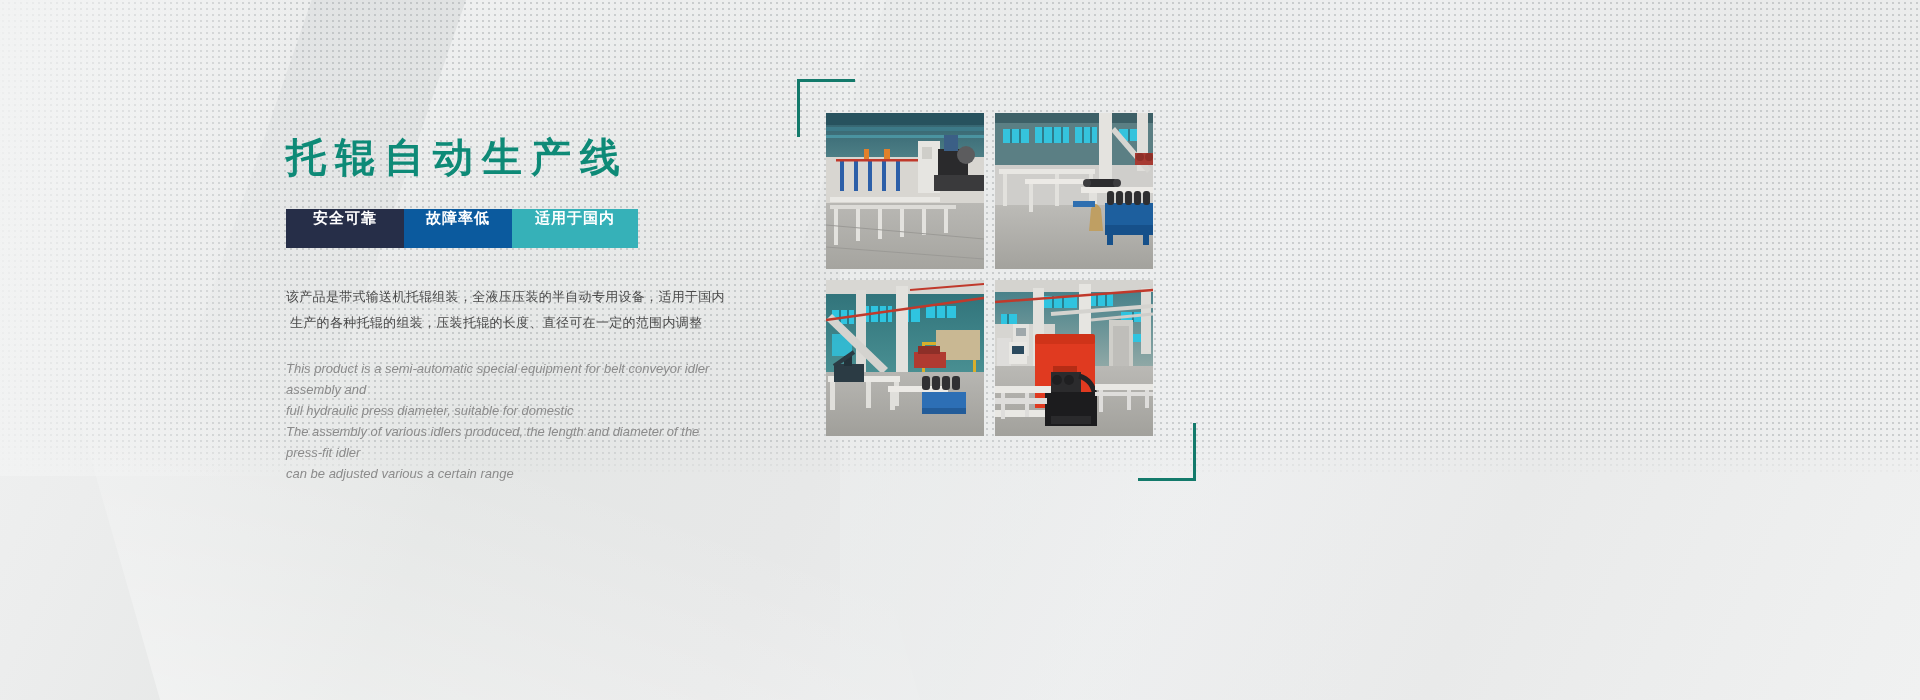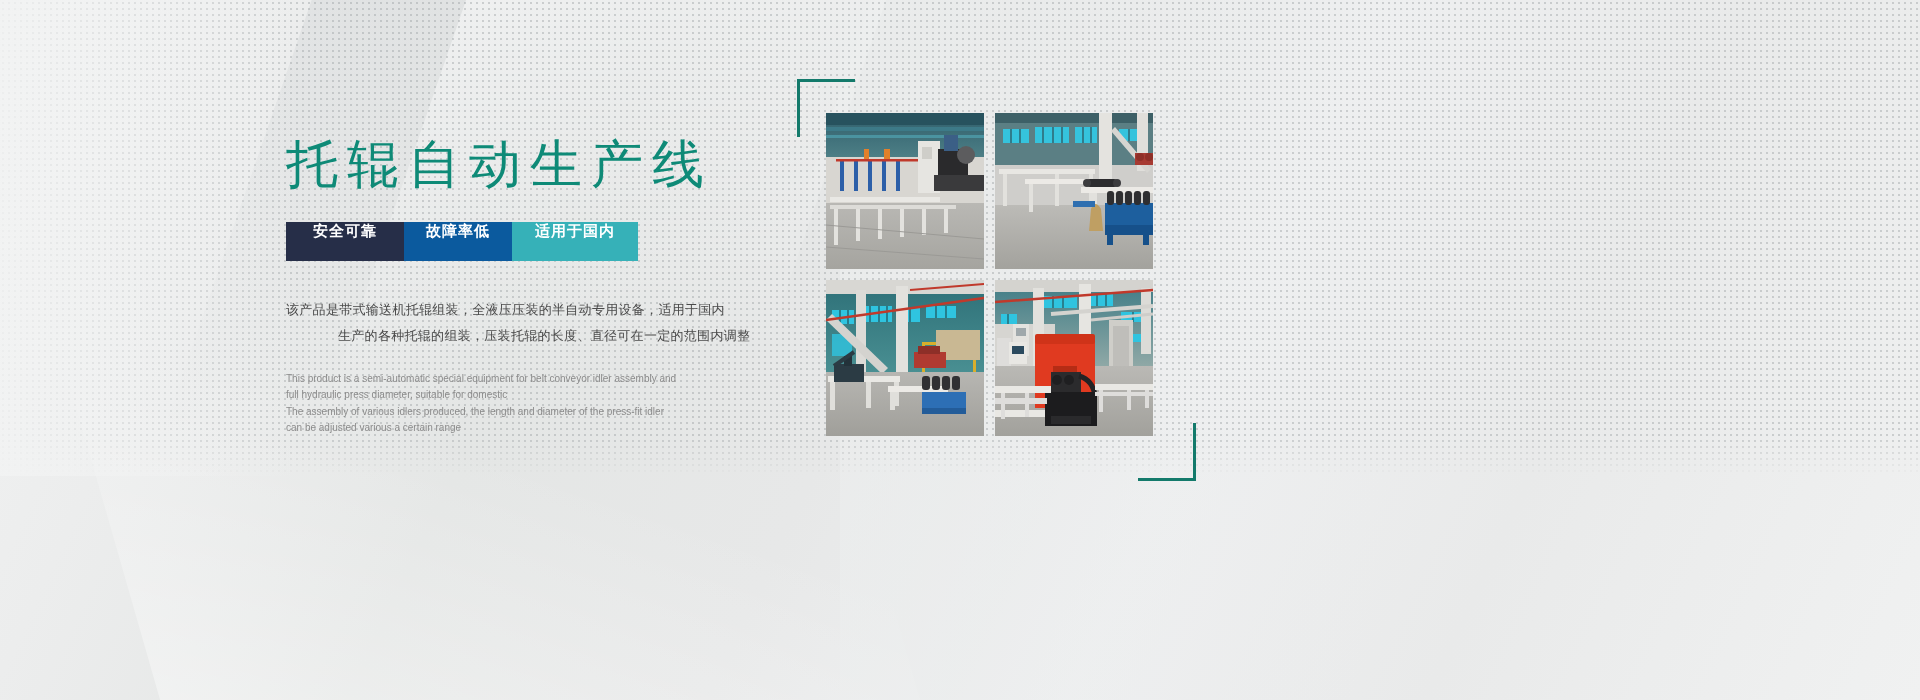--- a/index.html
+++ b/index.html
@@ -70,22 +70,22 @@
     pointer-events:none;
   }
 
   
   .left-col {
     position:absolute;
     left:286px; top:136px;
     width:620px;
   }
   .headline {
-    font-size:52px;
-    font-weight:400;
+    font-size:40px;
+    font-weight:700;
     color:#0e8a77;
     letter-spacing:9px;
     line-height:1.08;
     white-space:nowrap;
   }
 
   .badges {
     display:flex;
     margin-top:30px;
     width:auto;
@@ -108,28 +108,29 @@
 
   .desc-cn {
     margin-top:36px;
     font-size:13px;
     color:#4a4a4a;
     line-height:2.0;
     letter-spacing:.3px;
     max-width:470px;
   }
   .desc-cn .ln { display:block; }
-  .desc-cn .ln-2 { padding-left:4px;margin-left:48px; }
+  .desc-cn .ln-2 { padding-left:4px; }
 
   .desc-en {
     margin-top:22px;
-    font-size:10px;
+    font-size:13px;
     color:#8b8b8b;
     line-height:1.62;
     max-width:440px;
+    font-style:italic;
   }
   .desc-en .para { display:block; }
   .desc-en .para + .para { margin-top:0px; }
   .desc-en .ln { display:block; }
 
   
   .gallery-wrap {
     position:absolute;
     left:797px; top:79px;
     width:403px; height:406px;

